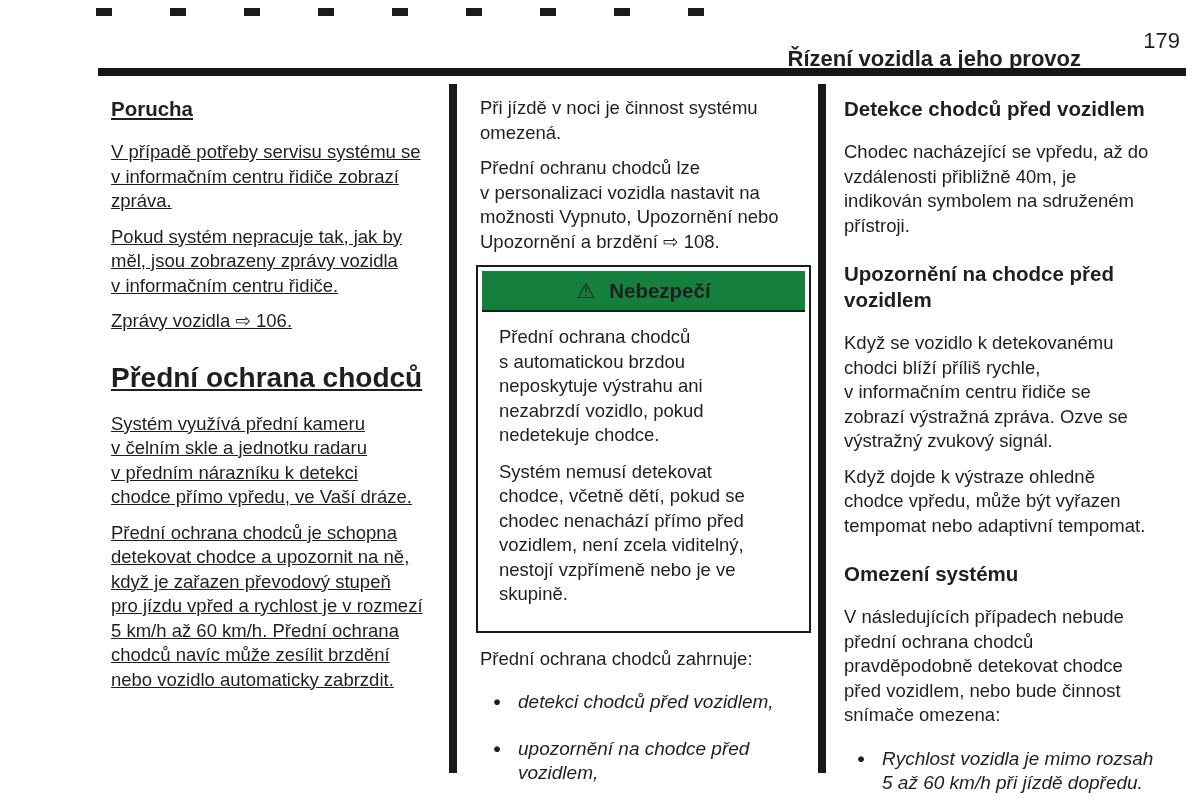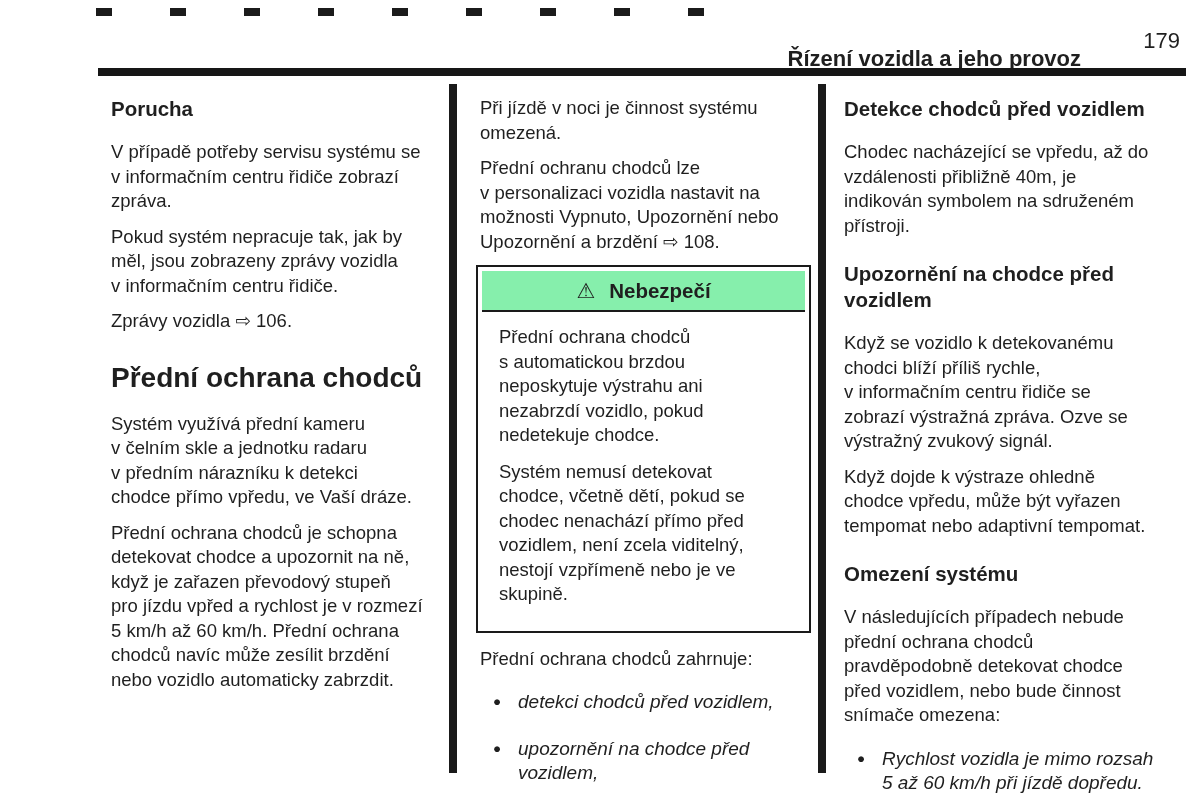--- a/index.html
+++ b/index.html
@@ -16,32 +16,32 @@
     background:repeating-linear-gradient(90deg,#1b1b1b 0 30px,transparent 30px 44px); }
   
   .hdr-title { position:absolute; top:34px; right:123px; font-size:22px; font-weight:bold; white-space:nowrap; }
   .hdr-num   { position:absolute; top:16px; right:24px; font-size:22px; font-weight:normal; }
   .hdr-rule  { position:absolute; top:60px; left:90px; width:1088px; height:3px; background:#161616; }
   
   .vdiv { position:absolute; top:76px; width:2px; height:689px; background:#1a1a1a; }
   .vdiv-1 { left:441px; } .vdiv-2 { left:810px; }
   
   .col { position:absolute; top:80px; }
-  .col-1 { left:95px;  width:348px; }
+  .col-1 { left:95px;  width:348px;text-decoration:underline; }
   .col-2 { left:464px; width:343px; }
   .col-3 { left:828px; width:352px; }
   
   .p  { font-size:18.5px; line-height:24.5px; white-space:pre-line; margin:0 0 3px 0; }
   .h1 { font-size:28px; font-weight:bold; line-height:31px; margin:20px 0 11px 0; white-space:pre-line; }
   .h2 { font-size:20.5px; font-weight:bold; line-height:26px; margin:0 0 10px 0; white-space:pre-line; }
   .h2-mt { margin-top:15px; }
   
   .warnbox { border:2px solid #1a1a1a; margin:7px 0 10px 0; }
   .warnbox-head {
-    background:#86efac; border-bottom:2px solid #1a1a1a; text-align:center;
+    background:#15803d; border-bottom:2px solid #1a1a1a; text-align:center;
     padding:8px 0 7px 0; font-size:20.5px; font-weight:bold;
   }
   .warn-icon { font-weight:normal; margin-right:6px; font-size:21px; }
   .warnbox-body { padding:9px 10px 12px 13px; }
   .warnbox-body .p { margin-bottom:4px; }
   
   .bullet { display:flex; align-items:flex-start; margin:0 0 6px 0; }
   .bullet .dot { width:30px; padding-left:9px; font-size:13.5px; line-height:24.5px; flex:none; }
   .bullet .txt { flex:1; font-size:19px; line-height:24.5px; white-space:pre-line;font-style:italic; }
 </style>

